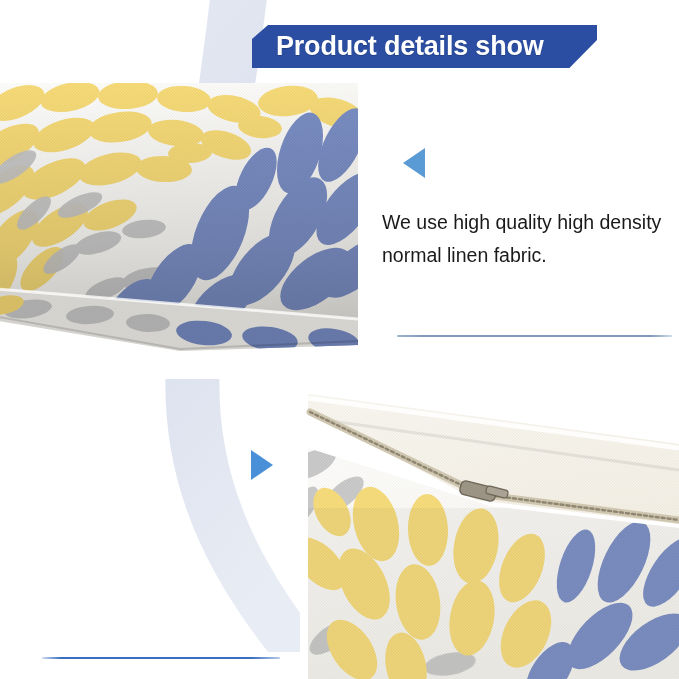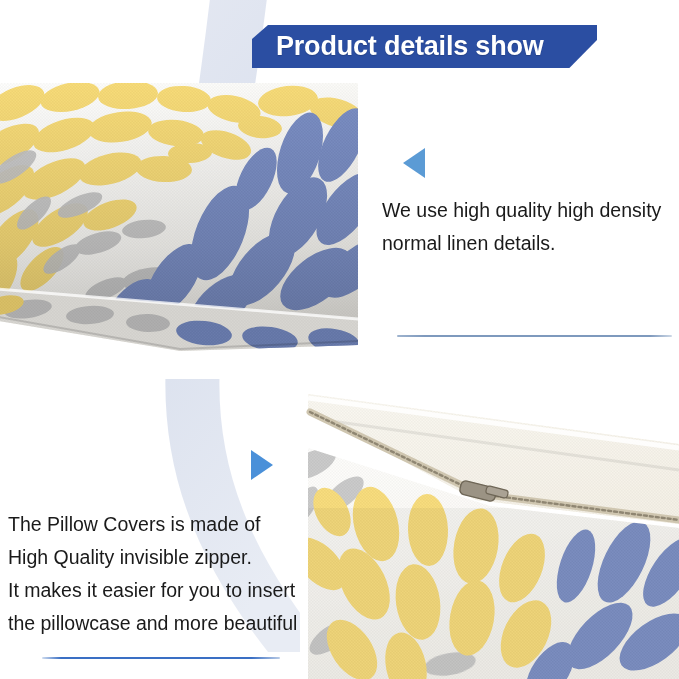--- a/index.html
+++ b/index.html
@@ -97,20 +97,21 @@
     border-left: 22px solid #4a90d9;
   }
 
   
   .text-block {
     position: absolute;
     z-index: 5;
     color: #1a1a1a;
     font-size: 19.5px;
     line-height: 33px;
+    margin-top: 12px;
   }
   .text-block p { margin: 0; white-space: nowrap; }
   .text-top { left: 382px; top: 194px; }
   .text-bottom { left: 8px; top: 508px; }
 
   
   .rule {
     position: absolute;
     height: 2px;
     z-index: 5;
@@ -266,21 +267,21 @@
 
       <path d="M0,206 L360,236" stroke="rgba(255,255,255,0.75)" stroke-width="3" fill="none"></path>
       <path d="M0,234 L182,266 L360,258" stroke="rgba(0,0,0,0.14)" stroke-width="2" fill="none"></path>
     </svg>
   </div>
 
   <div class="arrow arrow-left"></div>
 
   <div class="text-block text-top">
     <p>We use high quality high density</p>
-    <p>normal linen details.</p>
+    <p>normal linen fabric.</p>
   </div>
   <div class="rule rule-top"></div>
 
   <div class="photo photo-bottom">
     <svg viewBox="0 0 379 291" preserveAspectRatio="none" aria-hidden="true">
       <defs>
         <pattern id="weave2" width="3" height="3" patternUnits="userSpaceOnUse">
           <rect width="3" height="3" fill="#ffffff"></rect>
           <rect width="1.5" height="1.5" fill="rgba(0,0,0,0.07)"></rect>
           <rect x="1.5" y="1.5" width="1.5" height="1.5" fill="rgba(0,0,0,0.07)"></rect>
@@ -356,21 +357,15 @@
         </g>
 
         <rect width="379" height="291" fill="url(#weave2)" opacity="0.44"></rect>
         <rect y="120" width="379" height="171" fill="rgba(0,0,0,0.04)"></rect>
       </g>
     </svg>
   </div>
 
   <div class="arrow arrow-right"></div>
 
-  <div class="text-block text-bottom">
-    <p>The Pillow Covers is made of</p>
-    <p>High Quality invisible zipper.</p>
-    <p>It makes it easier for you to insert</p>
-    <p>the pillowcase and more beautiful</p>
-  </div>
   <div class="rule rule-bottom"></div>
 
 </div>
 
 </body></html>

